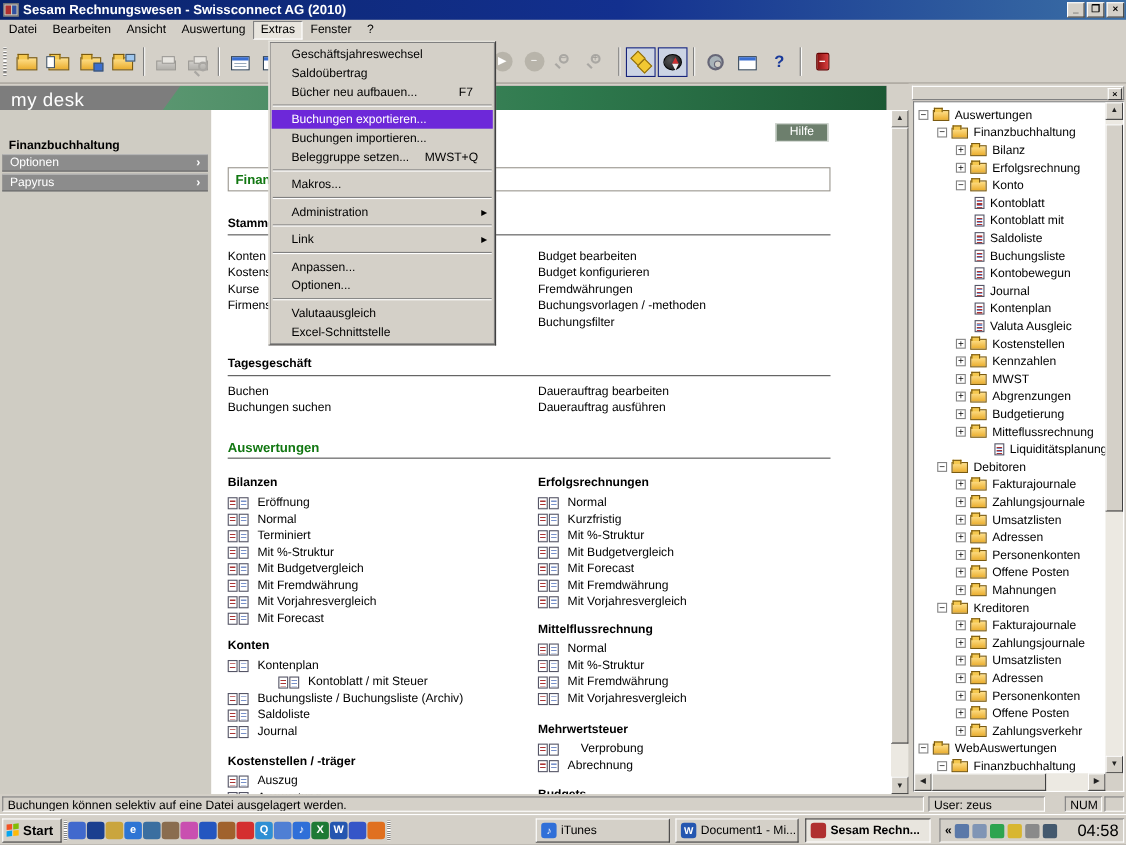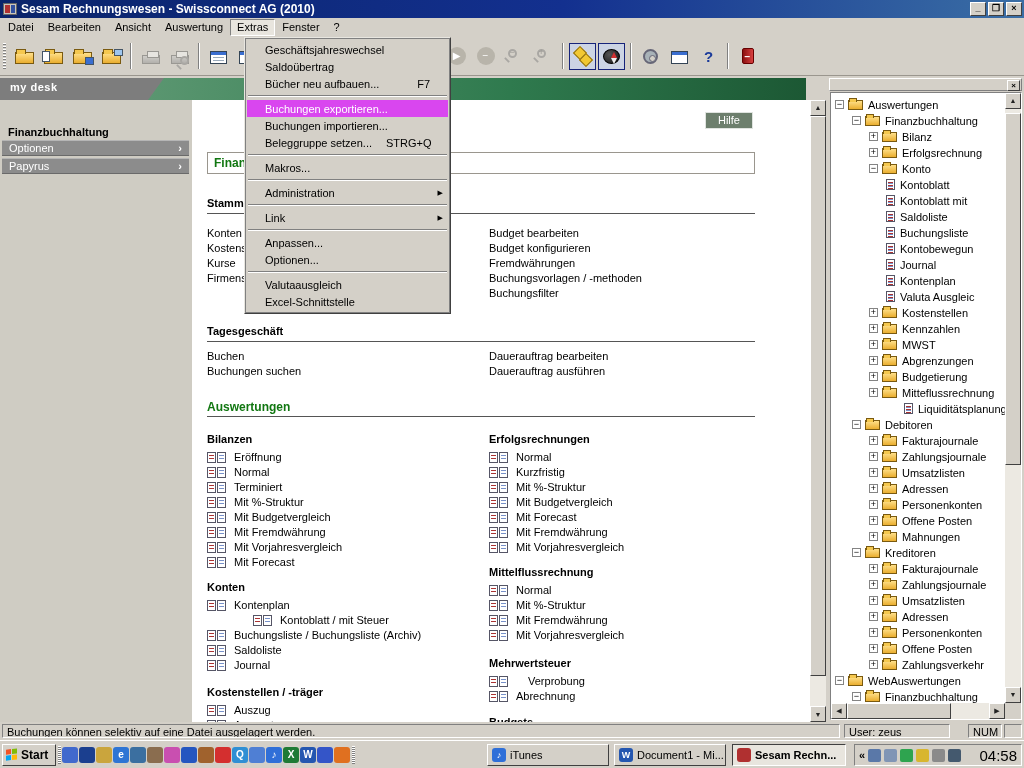--- a/index.html
+++ b/index.html
@@ -48,29 +48,29 @@
 .ic-compass{width:17px;height:15px;border-radius:50%;background:radial-gradient(circle at 35% 35%,#555,#111);border:1px solid #000}
 .ic-compass::before{content:"";position:absolute;left:7px;top:2px;width:0;height:0;border-left:3px solid transparent;border-right:3px solid transparent;border-bottom:6px solid #d03030}
 .ic-compass::after{content:"";position:absolute;left:7px;top:8px;width:0;height:0;border-left:3px solid transparent;border-right:3px solid transparent;border-top:6px solid #eee}
 .ic-gear{width:15px;height:15px;border-radius:50%;background:#a8b2b8;border:2px solid #667;margin-top:1px}
 .ic-gear::before{content:"";position:absolute;left:4px;top:4px;width:5px;height:5px;border-radius:50%;background:#d4d0c8;border:1px solid #667}
 .ic-help{font-size:15px;font-weight:bold;color:#1a3a9a;width:auto;height:auto}
 .ic-exit{width:12px;height:16px;background:linear-gradient(90deg,#8a1010,#d84040);border:1px solid #600;border-radius:2px;color:#fff;font-size:10px;line-height:15px;text-align:center;font-weight:bold}
 
 .menu{position:absolute;left:244px;top:37px;width:207px;background:#d4d0c8;border:1px solid;border-color:#e8e6e0 #404040 #404040 #e8e6e0;box-shadow:0 0 0 1px #808080 inset;padding:3px 2px;z-index:60}
 .mi{height:17px;display:flex;align-items:center;padding:0 18px 0 18px;position:relative;white-space:nowrap}
-.mi.sel{background:#d946ef;color:#fff}
+.mi.sel{background:#6d28d9;color:#fff}
 .mi .sc{margin-left:auto;padding-left:14px}
 .mi .subarr{position:absolute;right:5px;font-size:7px}
 .msep{height:8px;margin:0 1px;position:relative}
 .msep::after{content:"";position:absolute;left:0;right:0;top:3px;border-top:1px solid #808080;border-bottom:1px solid #fff}
 
 .banner{position:absolute;left:0;top:78px;width:806px;height:22px;background:#7d7d7d}
 .banner .green{position:absolute;left:148px;top:0;bottom:0;right:0;background:linear-gradient(90deg,#5a9670,#2f7a4e 55%,#1c5834);clip-path:polygon(16px 0,100% 0,100% 100%,0 100%)}
-.mydesk{position:absolute;left:10px;top:3px;color:#fff;font-size:11px;font-weight:bold;letter-spacing:.5px}
+.mydesk{position:absolute;left:10px;top:3px;color:#fff;font-size:17px;font-weight:normal;letter-spacing:.5px}
 .hilfe{position:absolute;left:705px;top:112px;width:48px;height:17px;background:#6d7f6d;border:1px solid #e0e4e0;color:#fff;text-align:center;line-height:15px;z-index:5}
 
 .sidebar{position:absolute;left:0;top:100px;width:192px;bottom:46px;background:#cfccc3}
 .sb-label{position:absolute;left:8px;top:26px;font-weight:bold}
 .sb-btn{position:absolute;left:2px;width:187px;height:16px;background:#8c8c8c;color:#fff;display:flex;align-items:center;padding:0 7px;border-top:1px solid #b5b5b5;border-bottom:1px solid #6a6a6a}
 .sb-btn .arr{margin-left:auto;font-weight:bold}
 
 .content{position:absolute;left:192px;top:100px;width:618px;bottom:46px;background:#fff;overflow:hidden}
 .titlebox{position:absolute;left:15px;top:52px;width:548px;height:22px;border:1px solid #9a968e;color:#117711;font-weight:bold;font-size:12px;line-height:20px;padding-left:6px}
 .chead{position:absolute;font-weight:bold}
@@ -762,21 +762,21 @@
       </div>
       <div class="msep"></div>
       <div class="mi sel">
         <div class="lab">Buchungen exportieren...</div>
       </div>
       <div class="mi">
         <div class="lab">Buchungen importieren...</div>
       </div>
       <div class="mi">
         <div class="lab">Beleggruppe setzen...</div>
-        <div class="sc">STRG+Q</div>
+        <div class="sc">MWST+Q</div>
       </div>
       <div class="msep"></div>
       <div class="mi">
         <div class="lab">Makros...</div>
       </div>
       <div class="msep"></div>
       <div class="mi">
         <div class="lab">Administration</div>
         <div class="subarr">▶</div>
       </div>

